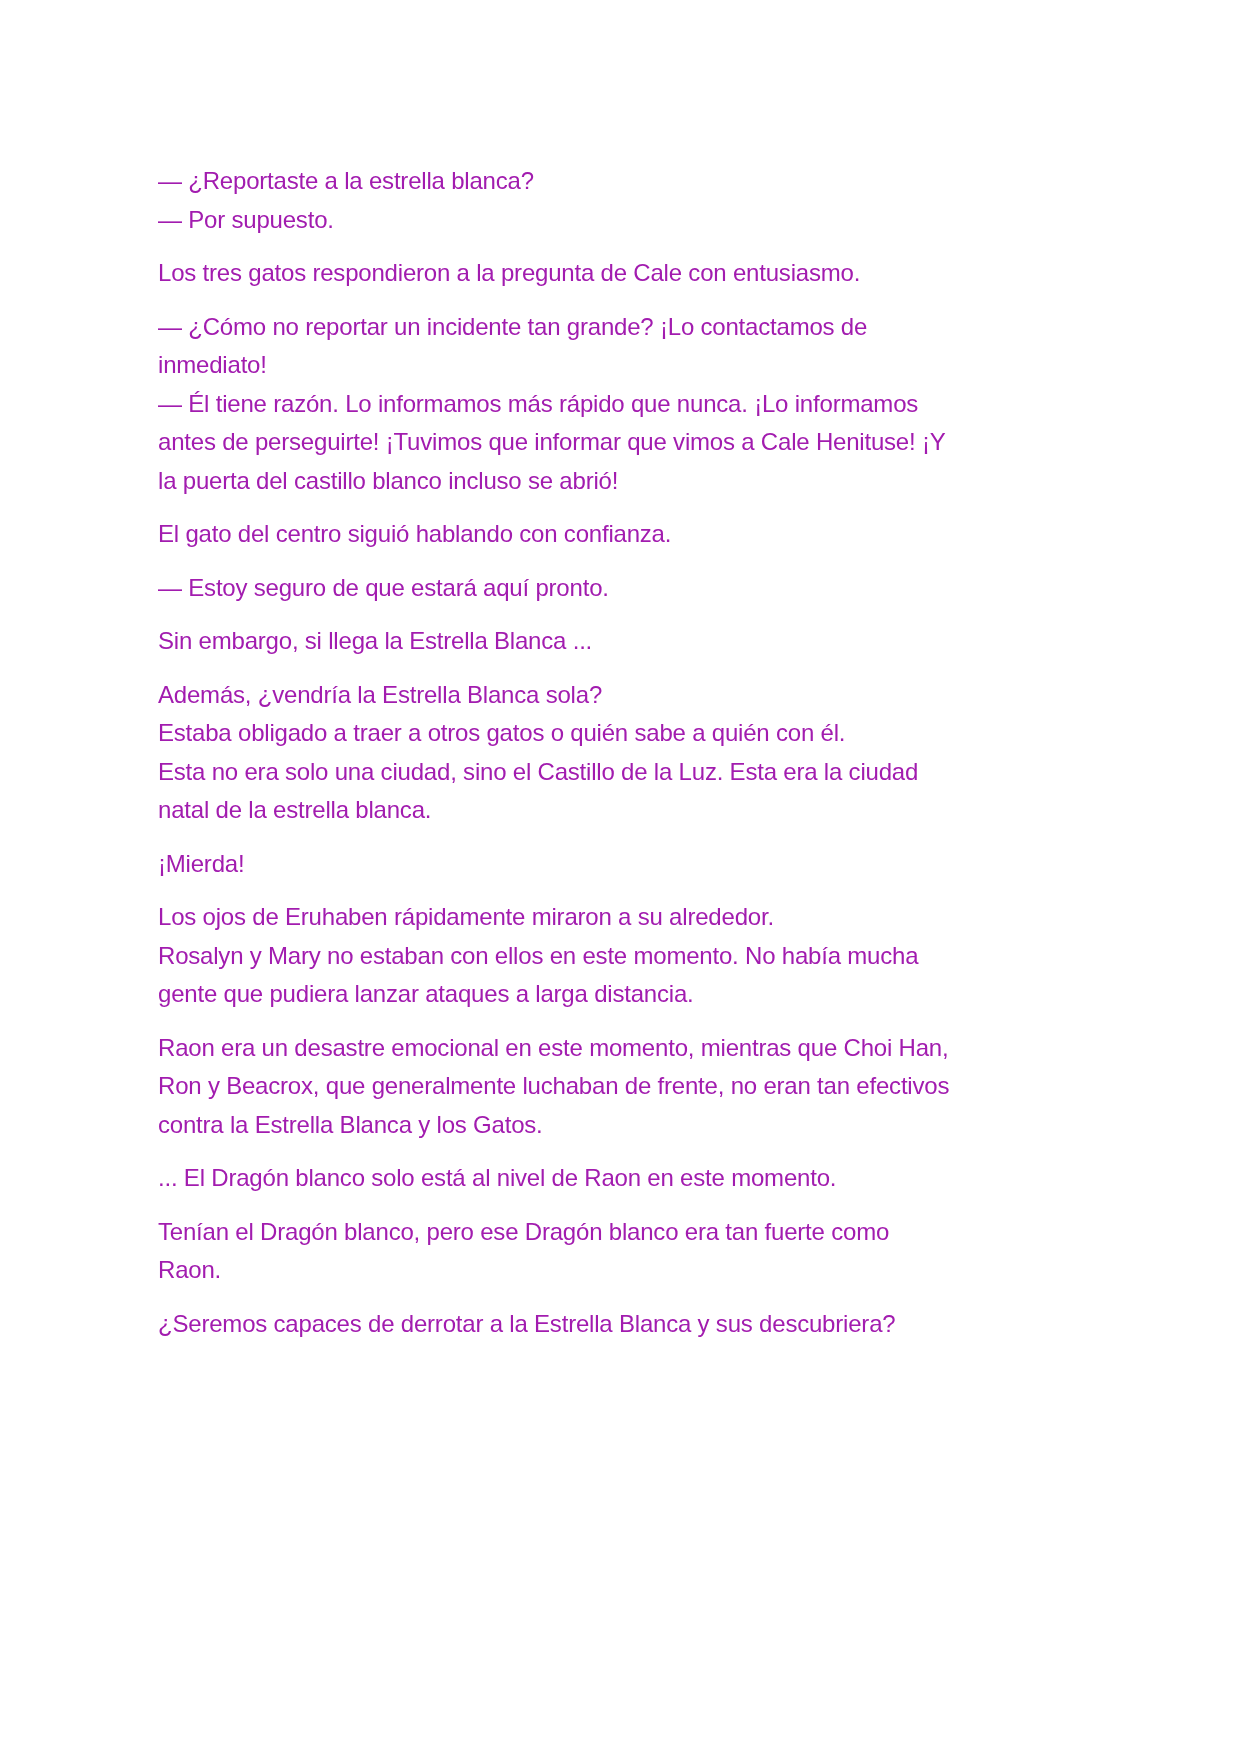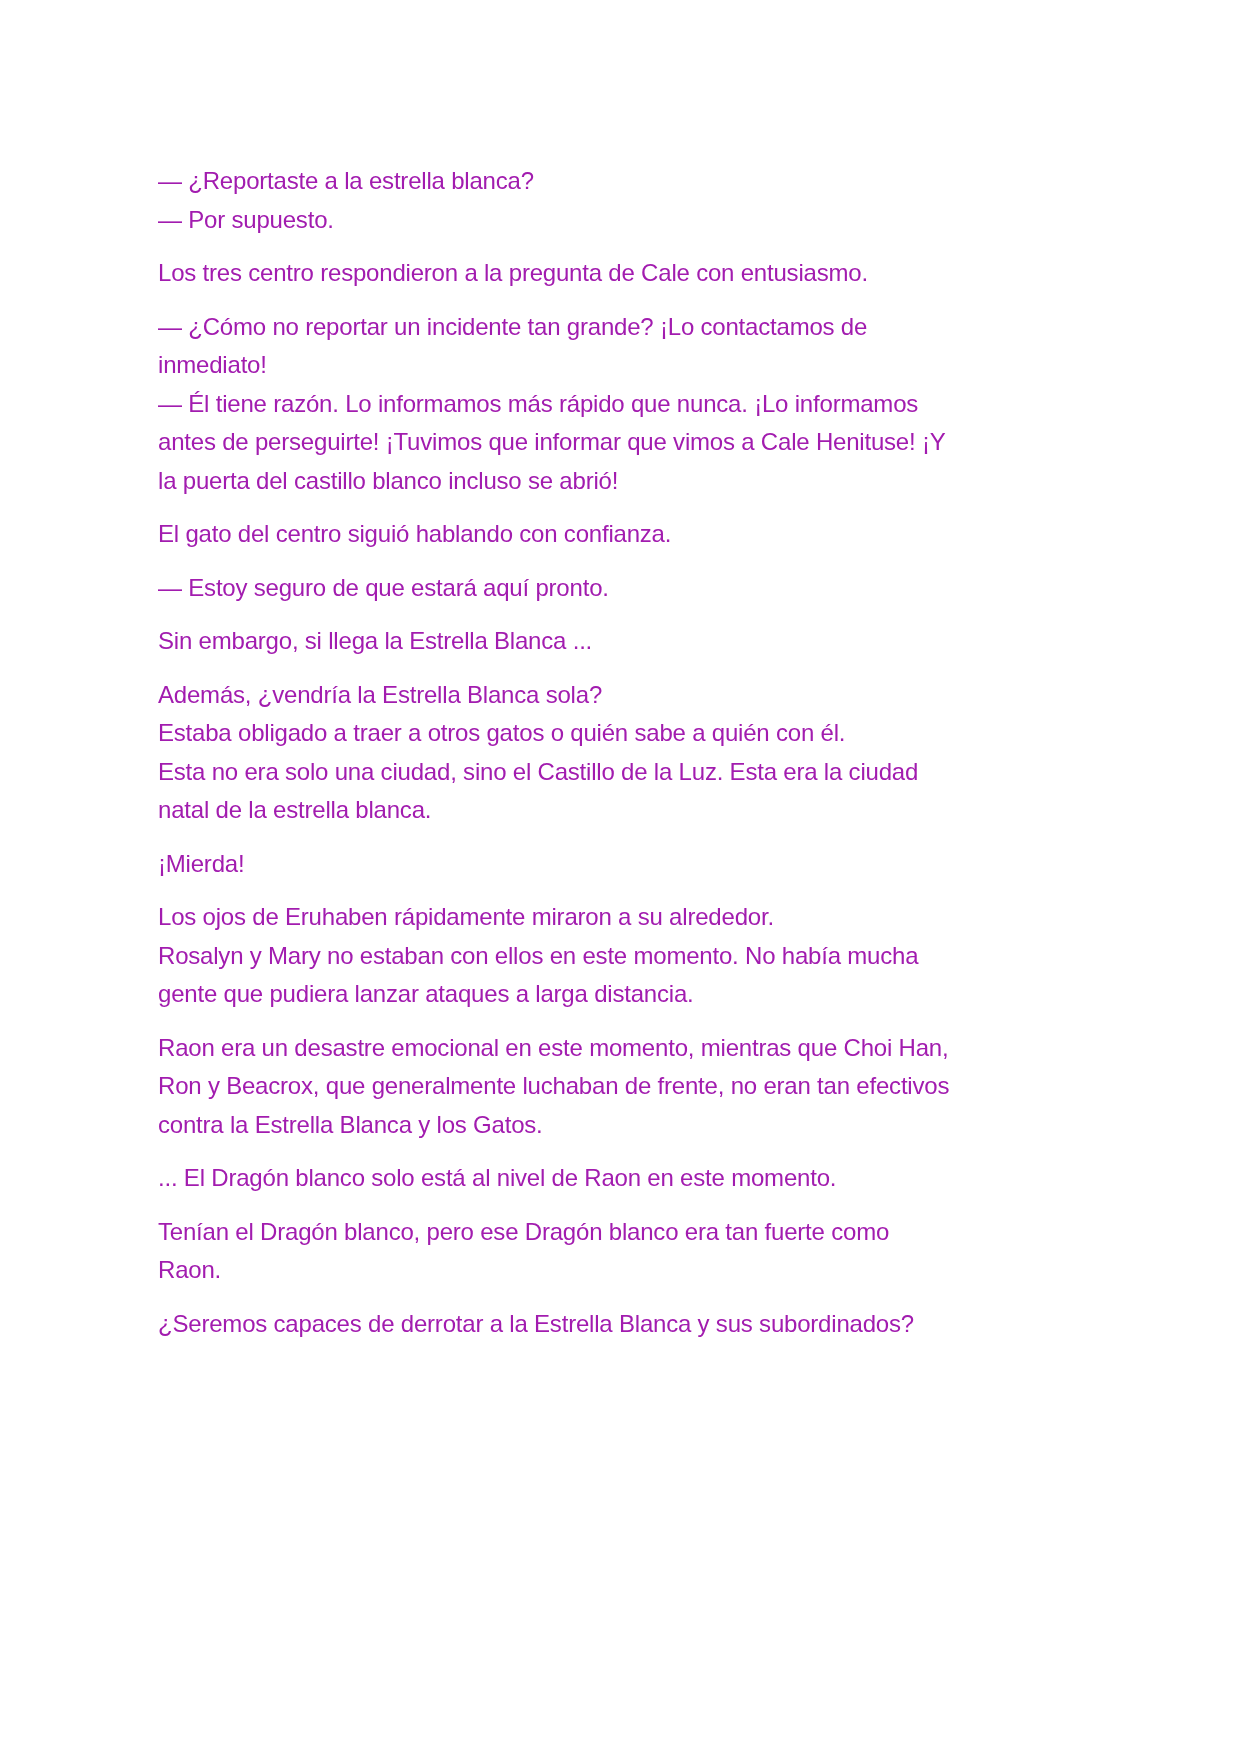--- a/index.html
+++ b/index.html
@@ -35,21 +35,21 @@
     margin-bottom: 0;
   }
 </style>
 </head>
 <body>
 
 <div class="page">
   <div class="doc-body">
       <p class="para">— ¿Reportaste a la estrella blanca?
 — Por supuesto.</p>
-      <p class="para">Los tres centro respondieron a la pregunta de Cale con entusiasmo.</p>
+      <p class="para">Los tres gatos respondieron a la pregunta de Cale con entusiasmo.</p>
       <p class="para">— ¿Cómo no reportar un incidente tan grande? ¡Lo contactamos de
 inmediato!
 — Él tiene razón. Lo informamos más rápido que nunca. ¡Lo informamos
 antes de perseguirte! ¡Tuvimos que informar que vimos a Cale Henituse! ¡Y
 la puerta del castillo blanco incluso se abrió!</p>
       <p class="para">El gato del centro siguió hablando con confianza.</p>
       <p class="para">— Estoy seguro de que estará aquí pronto.</p>
       <p class="para">Sin embargo, si llega la Estrella Blanca ...</p>
       <p class="para">Además, ¿vendría la Estrella Blanca sola?
 Estaba obligado a traer a otros gatos o quién sabe a quién con él.
@@ -58,15 +58,15 @@
       <p class="para">¡Mierda!</p>
       <p class="para">Los ojos de Eruhaben rápidamente miraron a su alrededor.
 Rosalyn y Mary no estaban con ellos en este momento. No había mucha
 gente que pudiera lanzar ataques a larga distancia.</p>
       <p class="para">Raon era un desastre emocional en este momento, mientras que Choi Han,
 Ron y Beacrox, que generalmente luchaban de frente, no eran tan efectivos
 contra la Estrella Blanca y los Gatos.</p>
       <p class="para">... El Dragón blanco solo está al nivel de Raon en este momento.</p>
       <p class="para">Tenían el Dragón blanco, pero ese Dragón blanco era tan fuerte como
 Raon.</p>
-      <p class="para">¿Seremos capaces de derrotar a la Estrella Blanca y sus subordinados?</p>
+      <p class="para">¿Seremos capaces de derrotar a la Estrella Blanca y sus descubriera?</p>
     </div>
 </div>
 
 </body></html>

